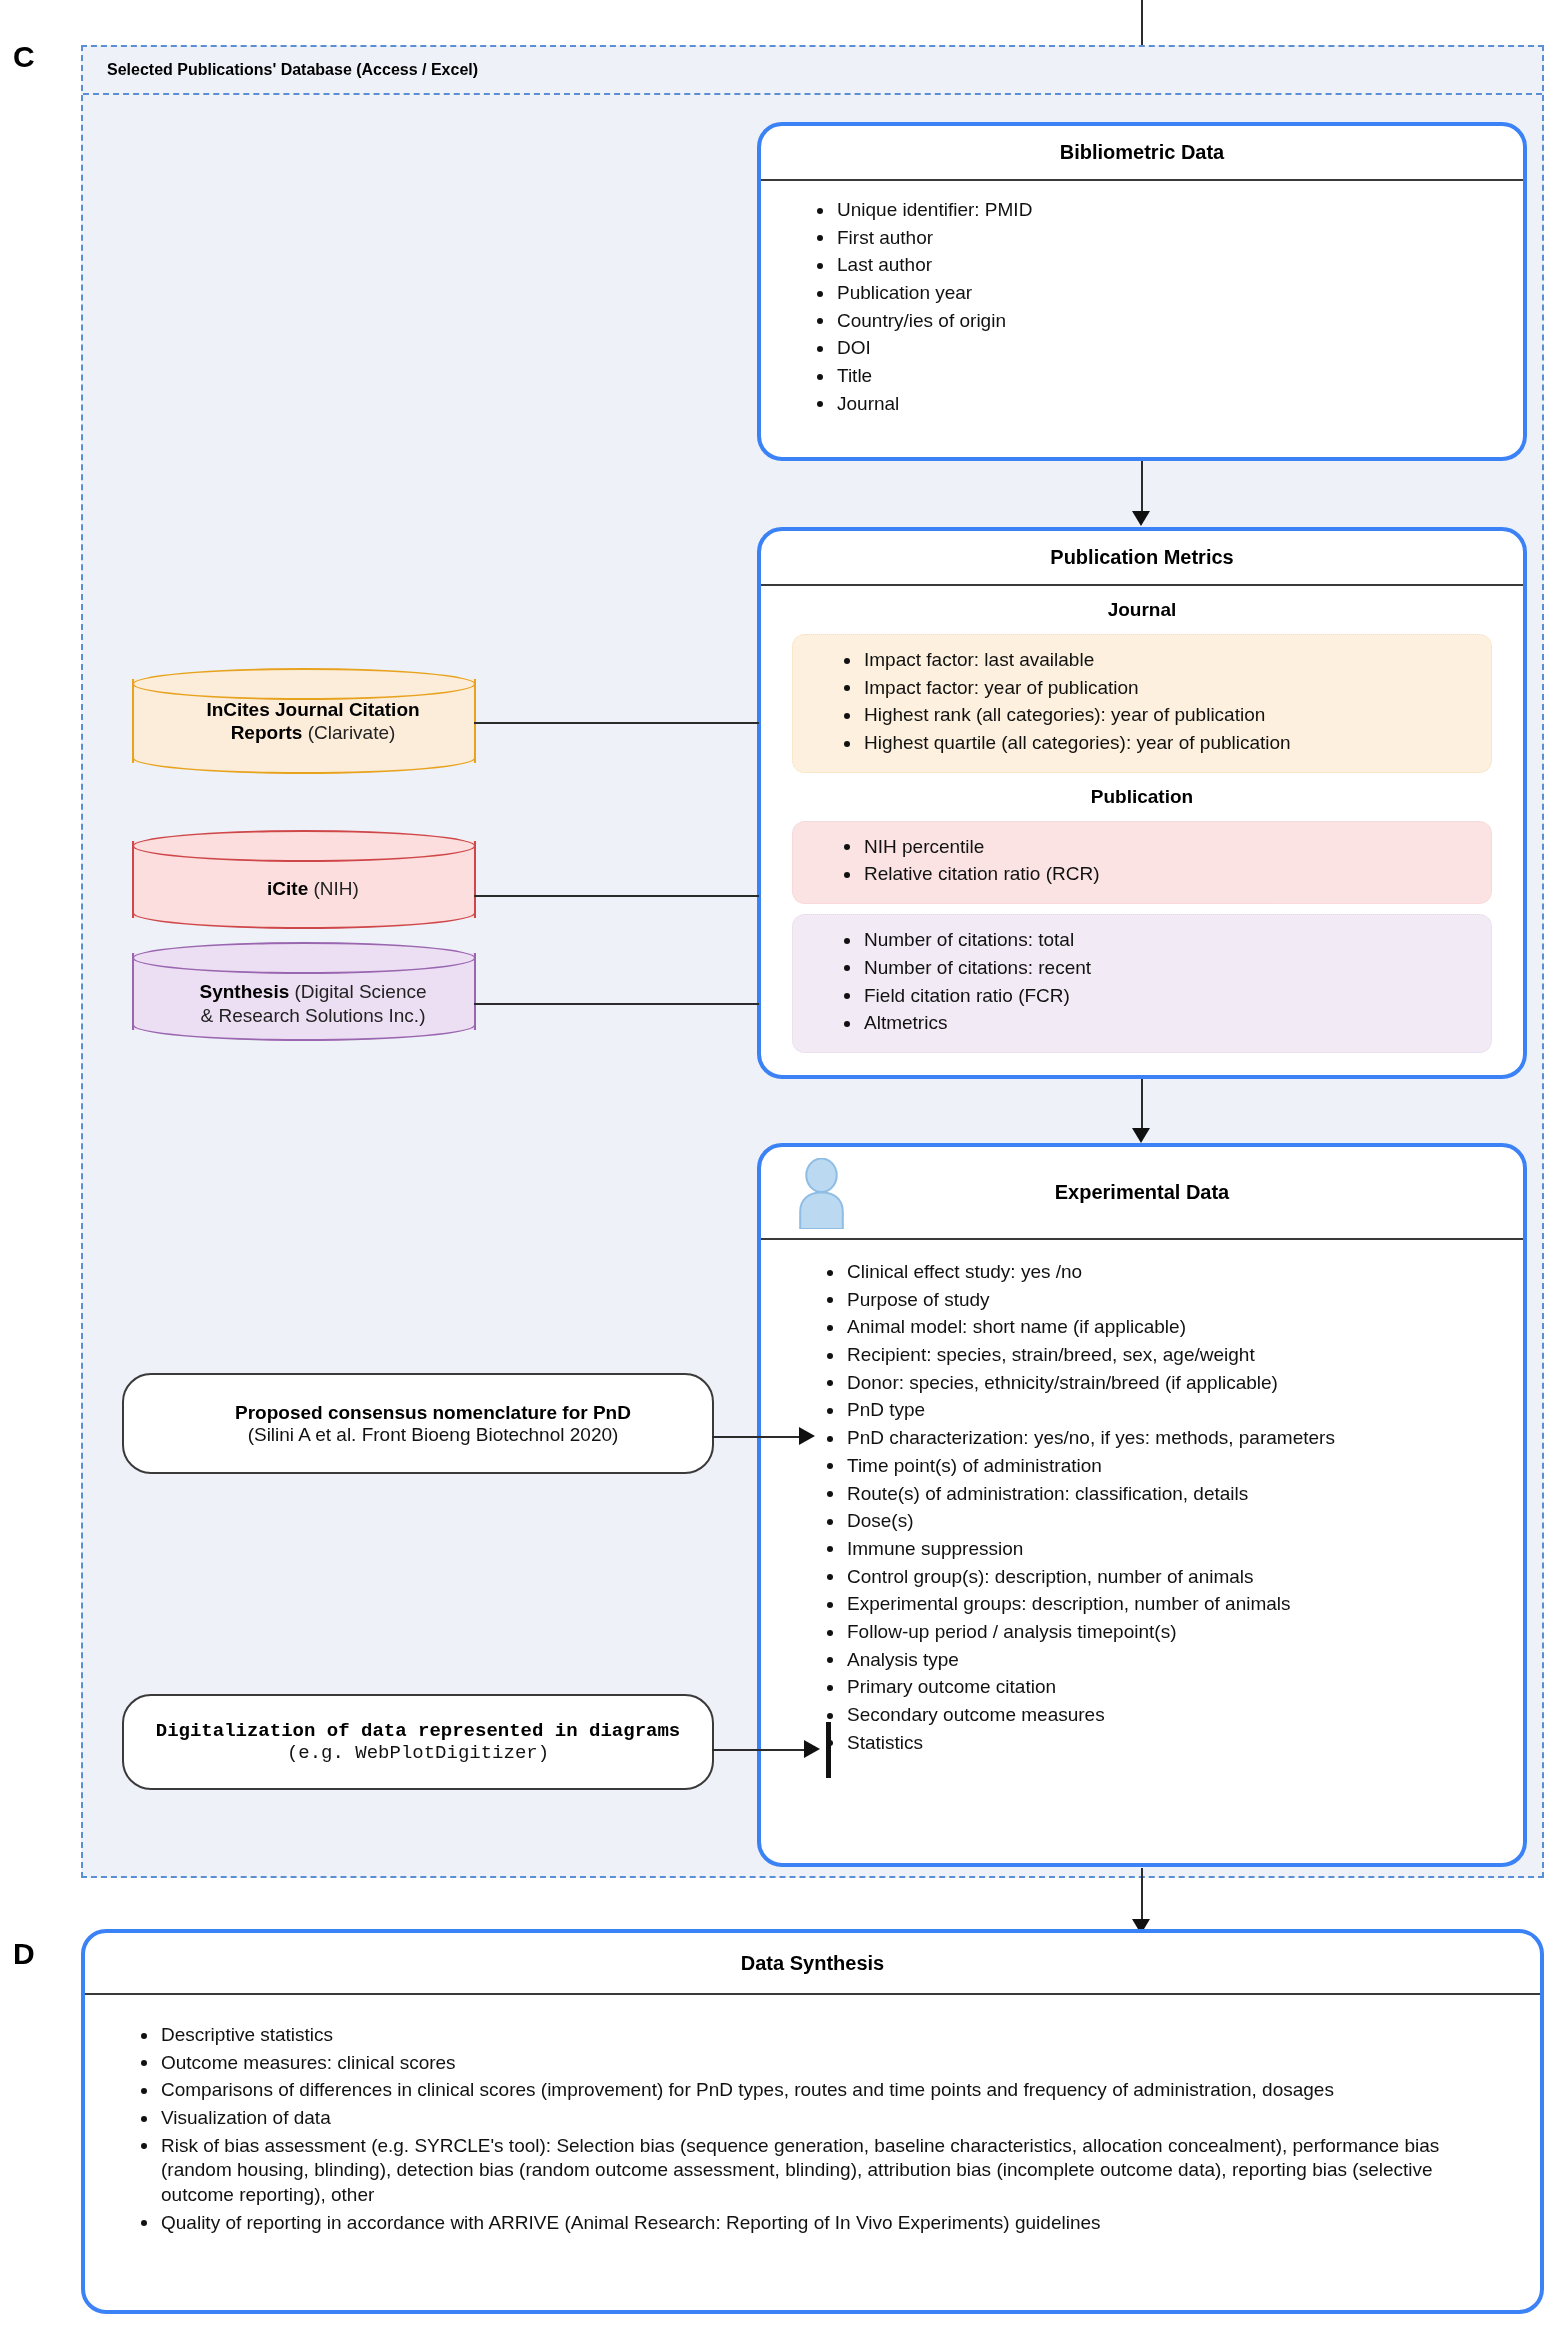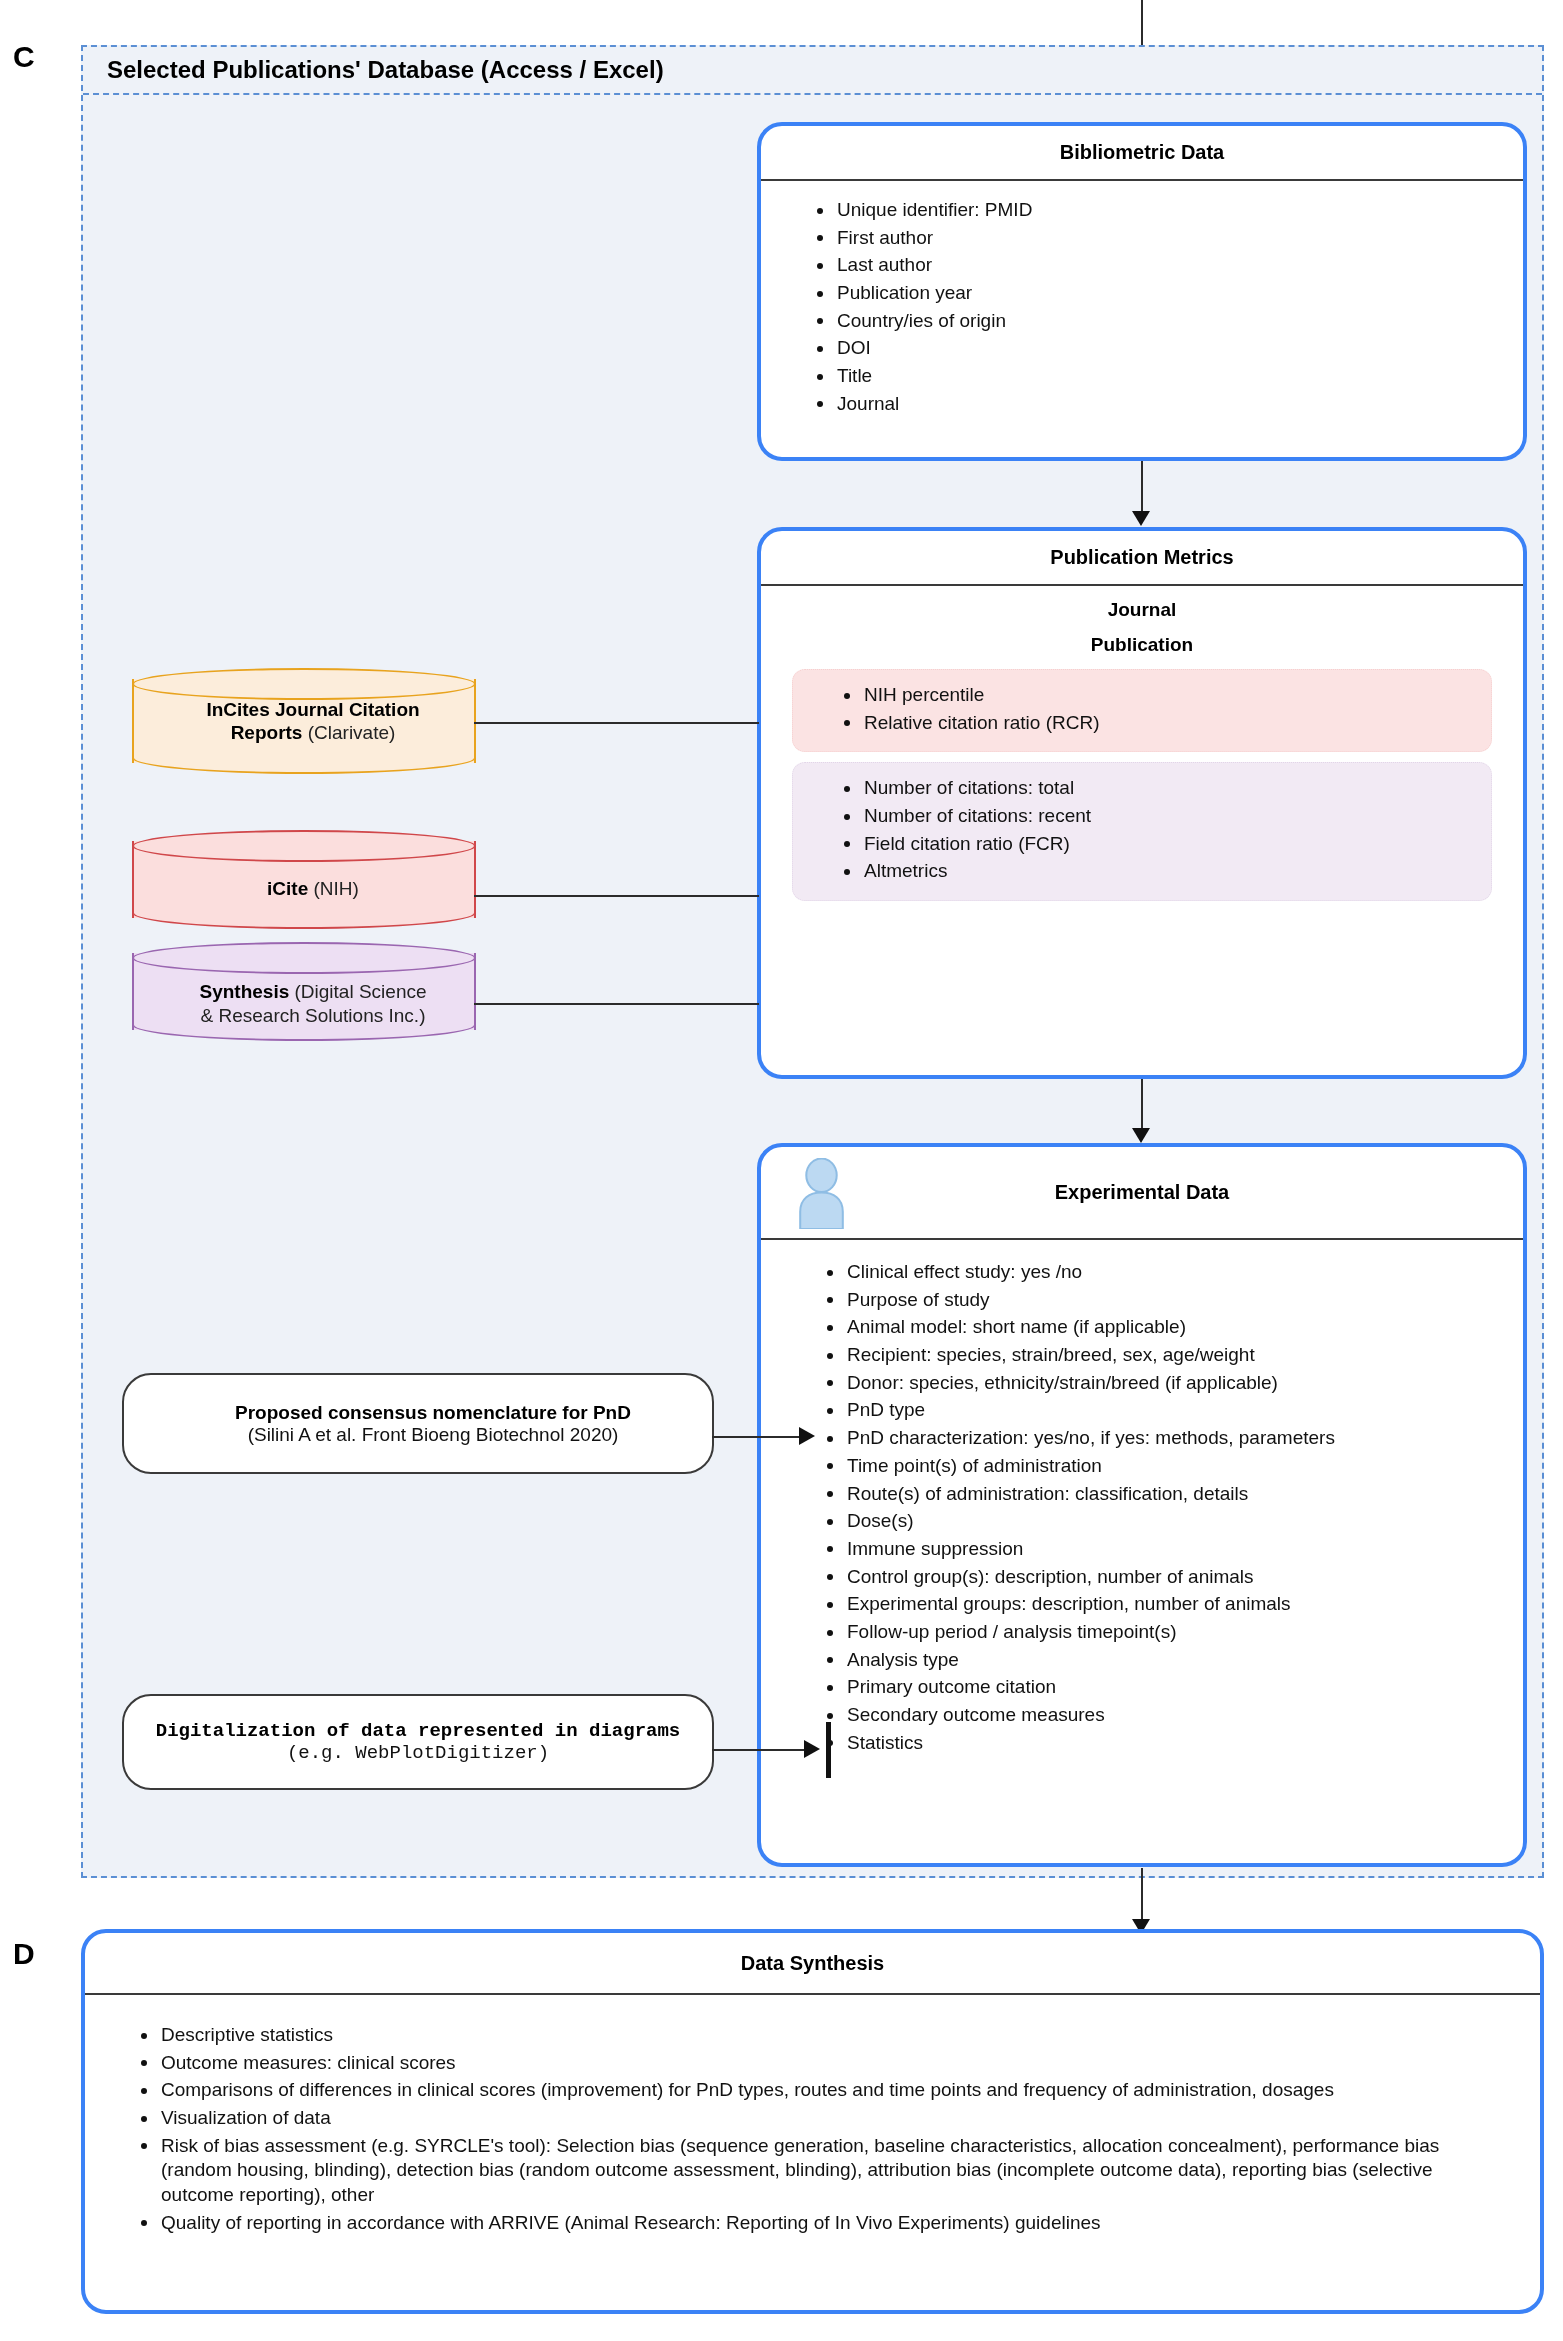--- a/index.html
+++ b/index.html
@@ -32,21 +32,21 @@
   .dashed-title-strip{
     position:absolute;
     left:0;right:0;top:0;
     height:48px;
     border-bottom:2px dashed #5b8fd4;
     box-sizing:border-box;
     display:flex;
     align-items:center;
   }
   .dashed-title{
-    font-size:24px;
+    font-size:16px;
     font-weight:bold;
     color:#000;
     margin-left:24px;
     white-space:nowrap;
   }
 
   
   .box{
     position:absolute;
     background:#ffffff;
@@ -236,20 +236,28 @@
   <div class="arrow-down" style="left:1132px;top:511px;"></div>
 
   <div class="box" style="left:757px;top:527px;width:770px;height:552px;">
     <div class="box-header">
       <span class="box-title">Publication Metrics</span>
     </div>
     <div class="box-body" style="padding-top:0;">
 
       <div class="sub-head">Journal</div>
 
+      <div class="tint orange">
+        <ul class="blist">
+          <li>Impact factor: last available</li>
+          <li>Impact factor: year of publication</li>
+          <li>Highest rank (all categories): year of publication</li>
+          <li>Highest quartile (all categories): year of publication</li>
+        </ul>
+      </div>
 
       <div class="sub-head">Publication</div>
 
       <div class="tint red">
         <ul class="blist">
           <li>NIH percentile</li>
           <li>Relative citation ratio (RCR)</li>
         </ul>
       </div>
 

